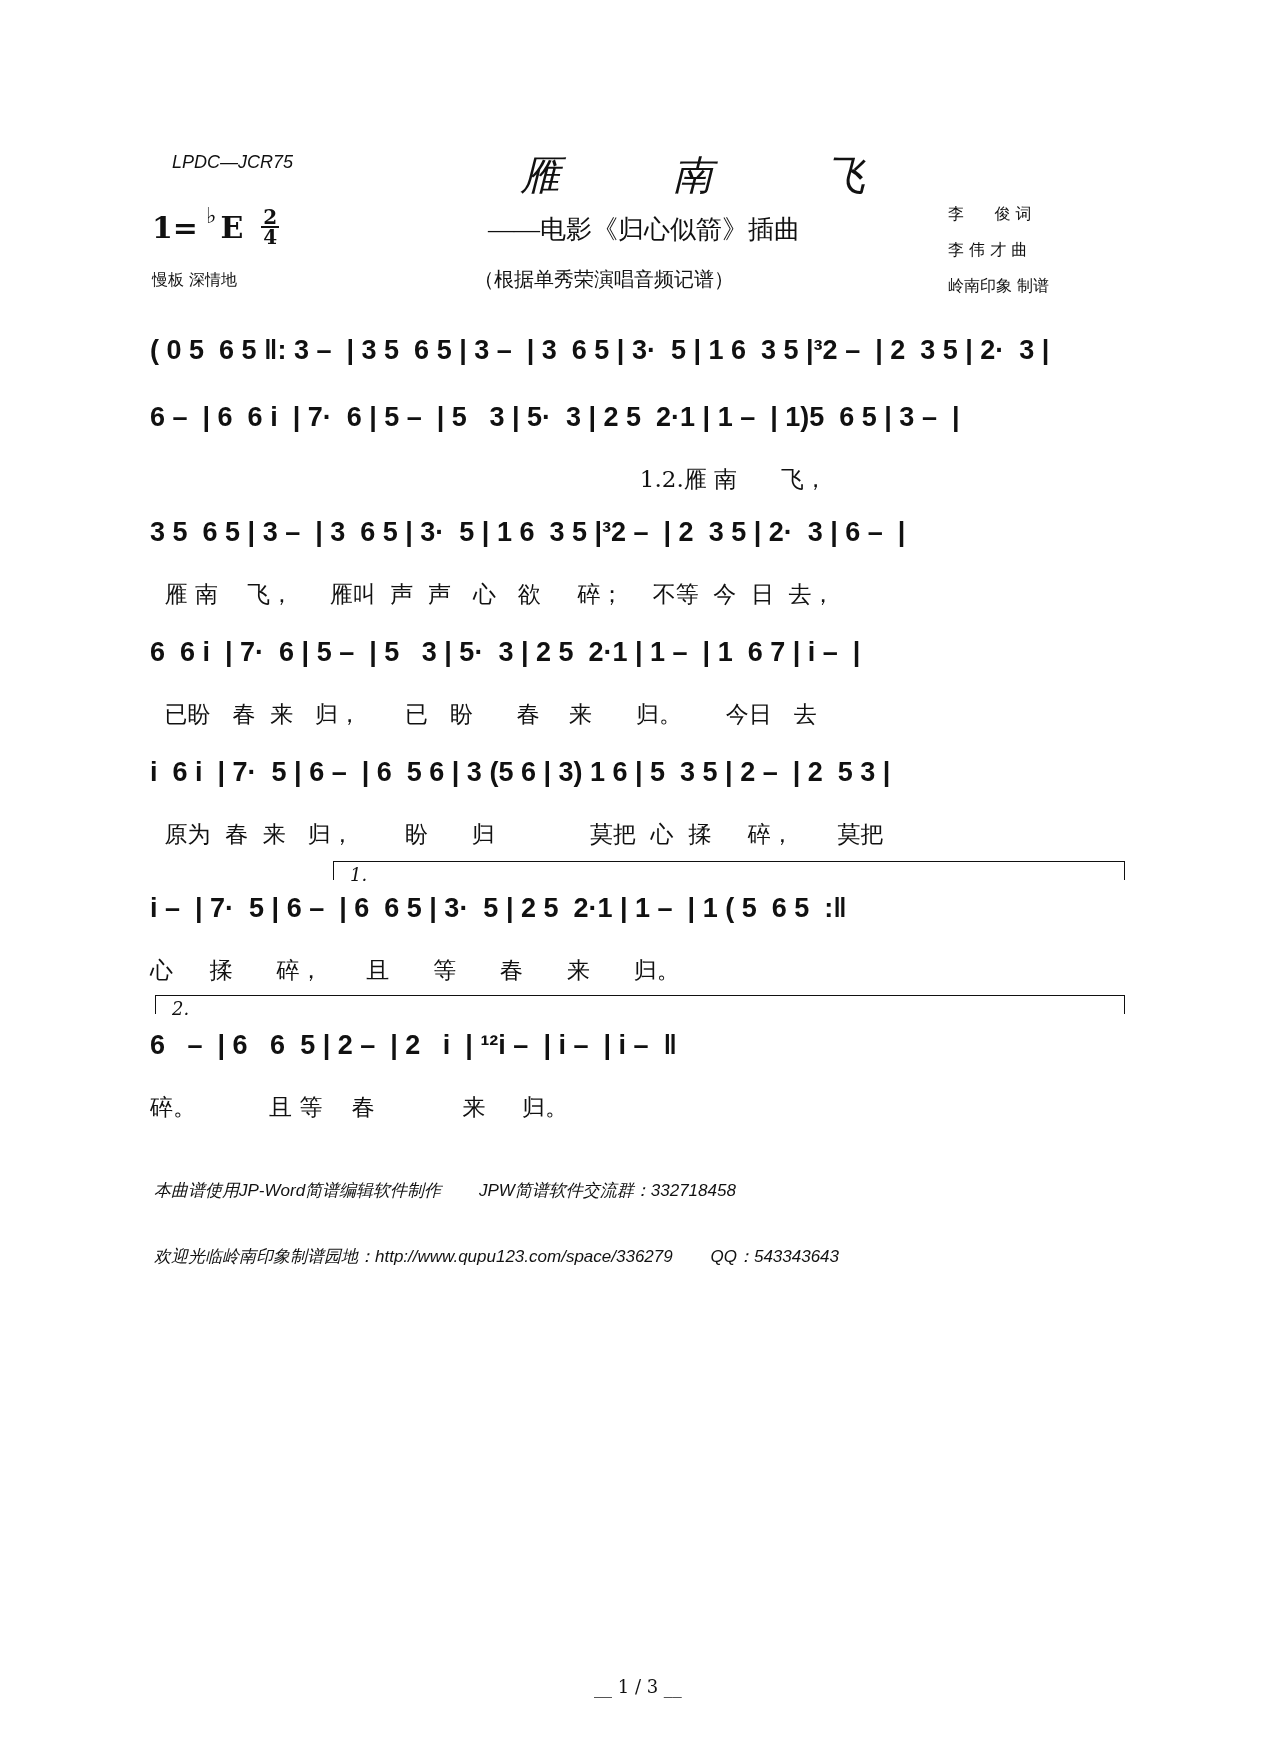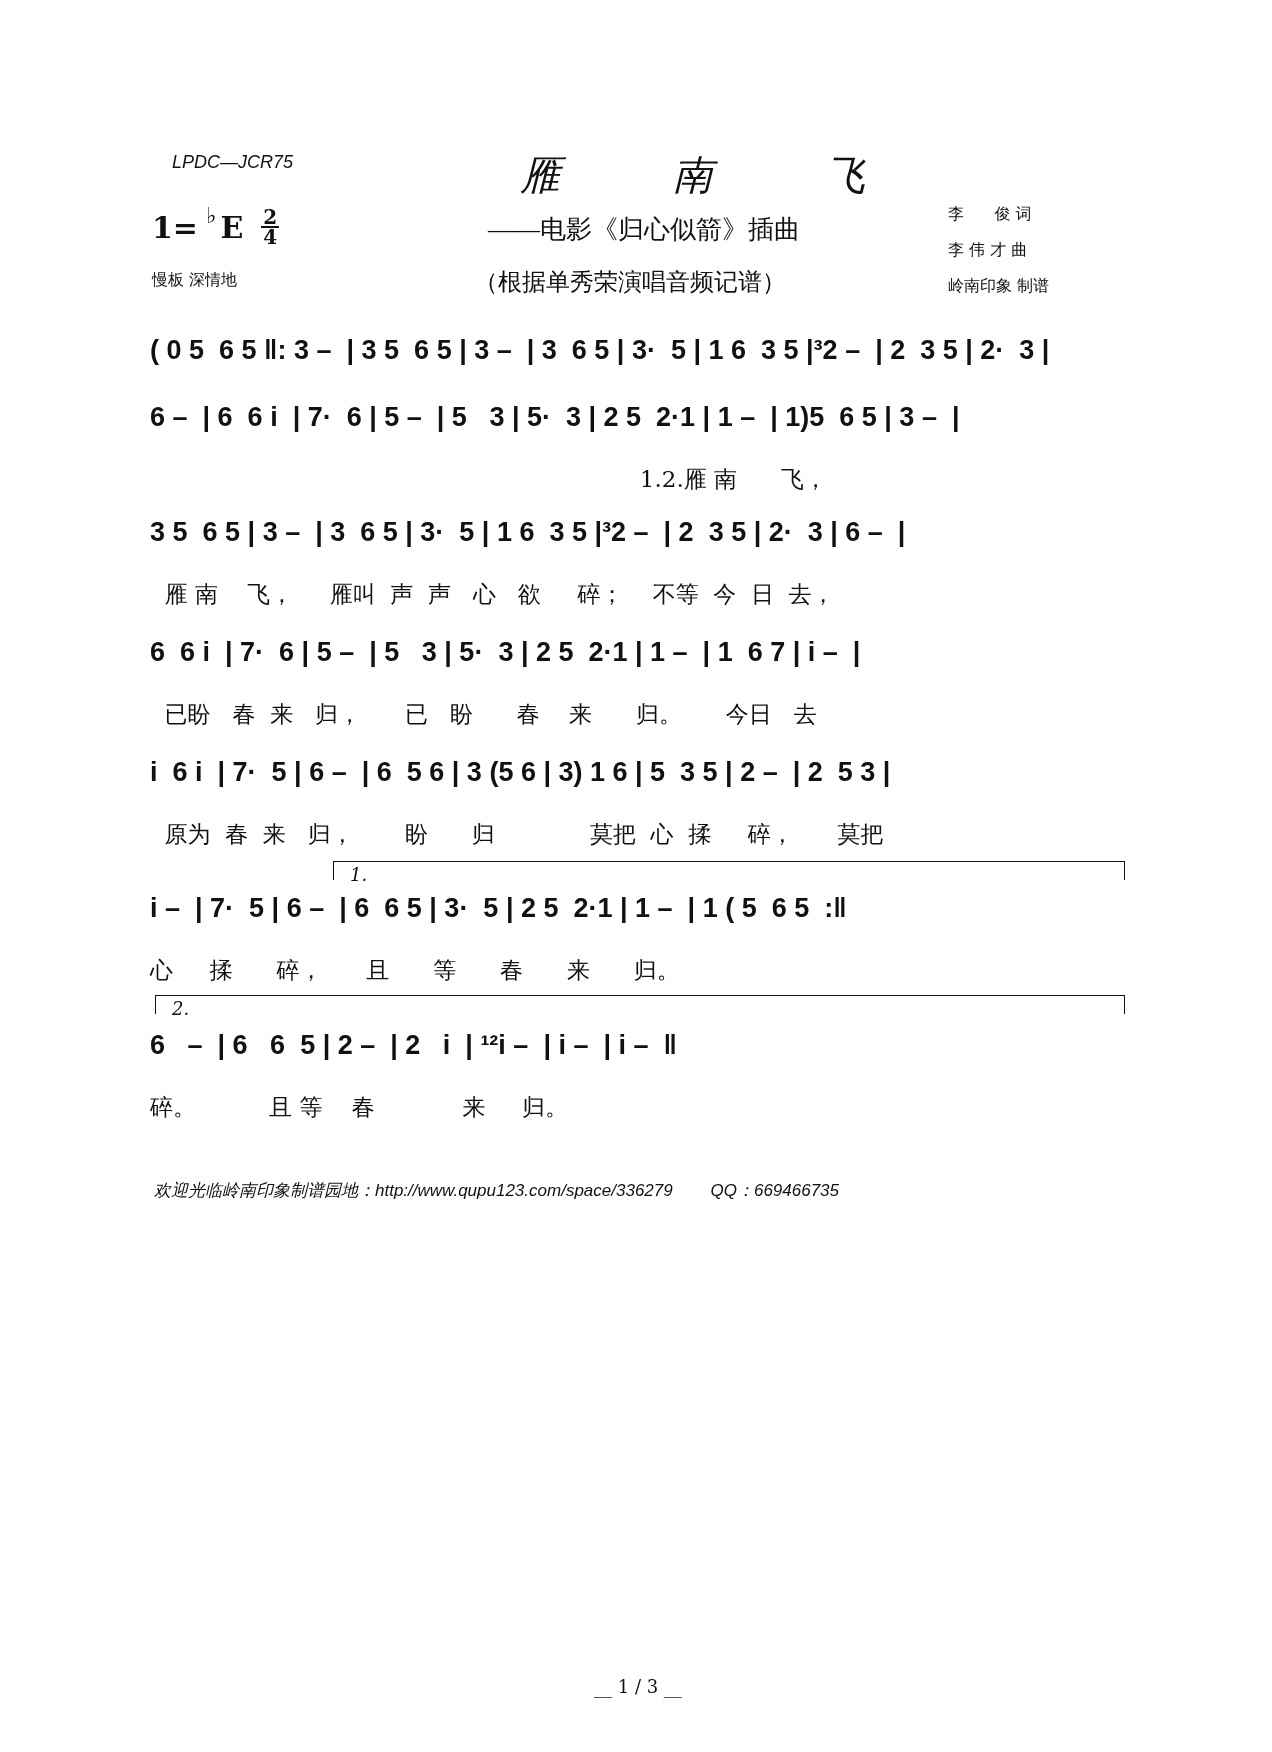--- a/index.html
+++ b/index.html
@@ -6,21 +6,21 @@
   body { width:1272px; height:1752px; position:relative; overflow:hidden; color:#111; font-family:"DejaVu Sans", sans-serif; }
   .abs { position:absolute; }
   .code { left:152px; top:152px; font-family:"Liberation Sans", sans-serif; font-style:italic; font-size:18px;margin-left:20px; }
   .title { left:520px; top:148px; font-family:"DejaVu Serif", serif; font-size:40px; font-weight:normal; letter-spacing:50px; font-style:italic; }
   .key { left:152px; top:208px; font-family:"DejaVu Serif", serif; font-weight:bold; font-size:30px; display:flex; align-items:center; gap:4px; }
   .key .flat { font-size:22px; position:relative; top:-12px; margin-left:4px; }
   .frac { display:inline-flex; flex-direction:column; align-items:center; font-size:20px; line-height:18px; margin-left:14px; }
   .frac .num { border-bottom:2px solid #111; padding:0 2px; }
   .tempo { left:152px; top:270px; font-family:"DejaVu Sans", sans-serif; font-size:16px; }
   .subtitle { left:488px; top:212px; font-family:Liberation Serif, serif; font-size:26px; }
-  .note-src { left:474px; top:266px; font-family:"DejaVu Serif", serif; font-size:24px; }
+  .note-src { left:474px; top:266px; font-family:"DejaVu Serif", serif; font-size:20px; }
   .credits { left:948px; top:196px; font-family:"DejaVu Serif", serif; font-size:16px; line-height:36px; }
   .credits div { white-space:pre; }
   .row { position:absolute; left:150px; width:990px; }
   .notes { position:absolute; left:0; top:0; width:100%; height:44px; font-family:"Liberation Sans", sans-serif; font-weight:bold; font-size:27px; white-space:pre; }
   .lyr { position:absolute; left:0; top:62px; width:100%; font-family:"DejaVu Serif", serif; font-size:23px; white-space:pre; }
   .volta { position:absolute; border-top:1.5px solid #111; border-left:1.5px solid #111; border-right:1.5px solid #111; height:18px; }
   .volta span { position:absolute; left:16px; top:2px; font-family:"DejaVu Serif", serif; font-style:italic; font-size:18px; }
   .footer { left:154px; top:1136px; font-family:"Liberation Sans", sans-serif; font-style:italic; font-size:17px; line-height:22px; white-space:pre; }
   .pagenum { left:594px; top:1676px; font-family:"DejaVu Serif", serif; font-size:18px; }
 </style>
@@ -79,15 +79,16 @@
 
 <div class="volta" style="left:155px; top:995px; width:968px;">
   <span>2.</span>
 </div>
 <div class="row" style="top:1030px;">
   <div class="notes">6   –  | 6   6  5 | 2 –  | 2   i  | ¹²i –  | i –  | i –  ‖</div>
   <div class="lyr">碎。          且 等    春            来     归。</div>
 </div>
 
 <div class="abs footer">
-  <div>欢迎光临岭南印象制谱园地：http://www.qupu123.com/space/336279        QQ：669466735</div>
+  <div>本曲谱使用JP-Word简谱编辑软件制作        JPW简谱软件交流群：332718458</div>
+  <div>欢迎光临岭南印象制谱园地：http://www.qupu123.com/space/336279        QQ：543343643</div>
 </div>
 <div class="abs pagenum">__ 1 / 3 __</div>
 
 </body></html>

